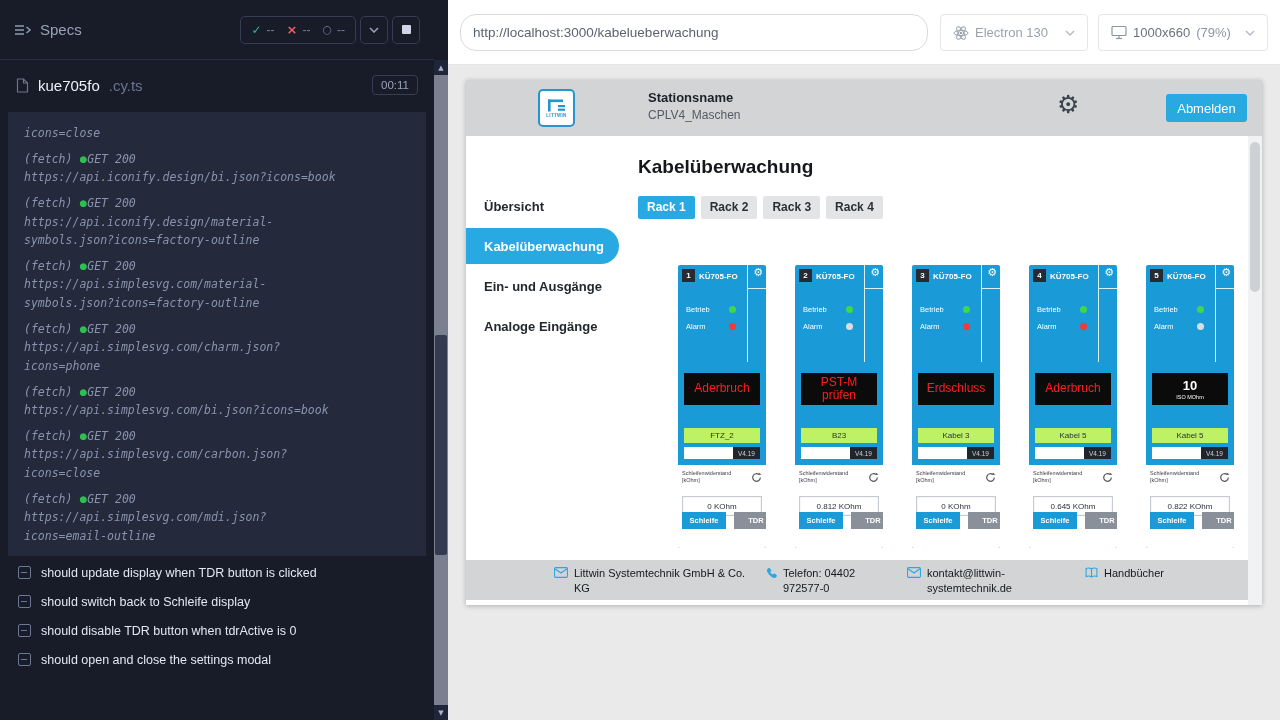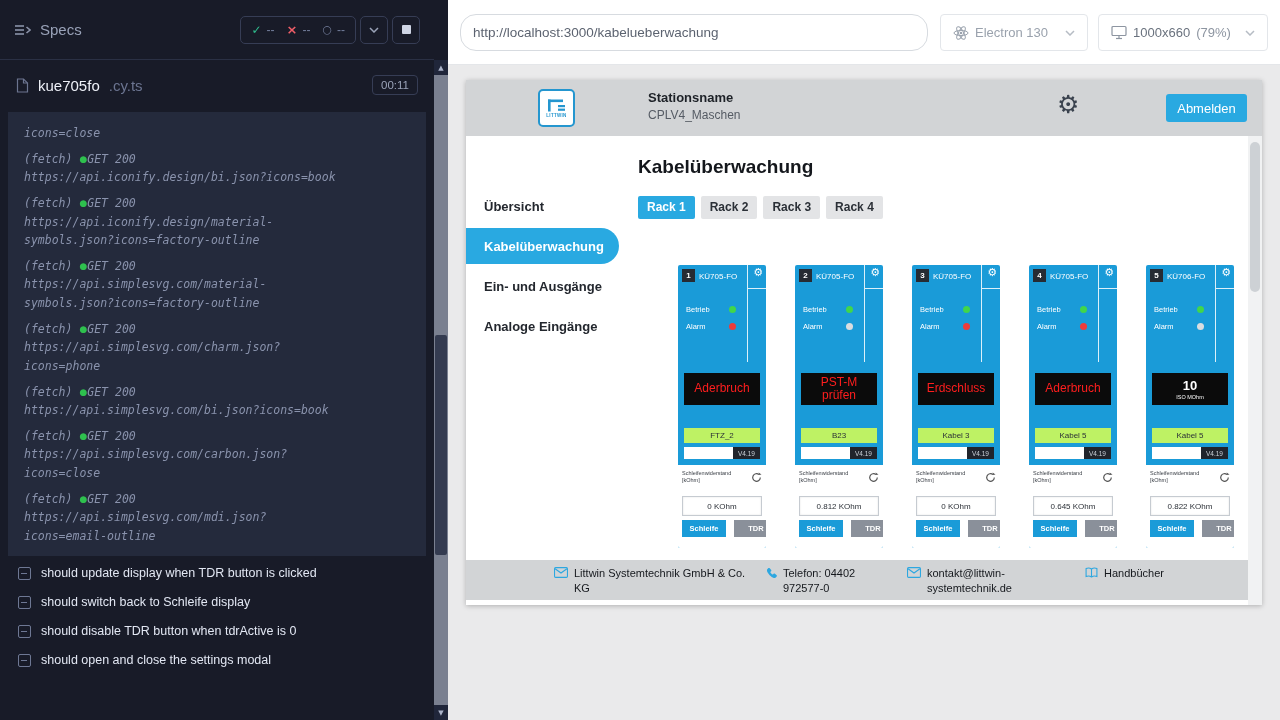--- a/index.html
+++ b/index.html
@@ -19,21 +19,21 @@
   .sq-btn{width:28px;height:28px;border:1px solid #363d55;border-radius:5px;display:flex;align-items:center;justify-content:center;color:#9aa3b8;cursor:pointer}
   .stop-square{width:9px;height:9px;background:#cfd5e4;border-radius:1px}
   .spec-row{position:absolute;left:0;top:60px;width:434px;height:50px;display:flex;align-items:center;padding:0 16px;gap:9px}
   .spec-name{color:#eef1f8;font-size:15px}
   .spec-ext{color:#6b7490;font-size:15px}
   .timer-pill{margin-left:auto;border:1px solid #363d55;border-radius:4px;padding:3px 8px;font-size:11.5px;color:#9aa3b8}
   .cy-log{position:absolute;left:8px;top:112px;width:418px;height:444px;background:#242a3c;padding:12px 80px 8px 16px;font-family:"DejaVu Sans Mono",monospace;font-size:11.5px;font-style:italic;color:#8a93ad;line-height:1.62;overflow:hidden}
   .log-entry{margin-bottom:7px;overflow-wrap:break-word;word-wrap:break-word}
   .dot-green{color:#2ec04e;font-style:normal;font-size:9px;vertical-align:1px}
   .cy-tests{position:absolute;left:18px;top:566px;width:402px}
-  .test-item{display:flex;align-items:flex-end;gap:10px;margin-bottom:15px;color:#e2e7f3;font-size:12.5px;cursor:pointer}
+  .test-item{display:flex;align-items:flex-start;gap:10px;margin-bottom:15px;color:#e2e7f3;font-size:12.5px;cursor:pointer}
   .test-ic{flex:0 0 auto;width:13px;height:13px;border:1.5px solid #6e7894;border-radius:2px;position:relative}
   .test-ic::after{content:"";position:absolute;left:2px;top:4.5px;width:6px;height:1.5px;background:#6e7894}
   .cy-scrollbar{position:absolute;right:0;top:60px;width:14px;height:660px;background:#7a8090}
   .cy-sb-arrow{position:absolute;left:0;width:14px;height:15px;background:#20263a;color:#aab2c8;font-size:7px;display:flex;align-items:center;justify-content:center}
   .cy-sb-up{top:0}.cy-sb-down{bottom:0}
   .cy-sb-thumb{position:absolute;left:1px;width:12px;top:275px;height:220px;background:#343b50;border-radius:2px}
 
   
   .browser-bar{position:absolute;left:448px;top:0;width:832px;height:65px;background:#fff;border-bottom:1px solid #e4e6e9}
   .url-box{position:absolute;left:12px;top:14px;width:468px;height:37px;border:1px solid #d7dbe0;border-radius:16px;display:flex;align-items:center;padding:0 12px;font-size:13.5px;color:#5c6370;background:#fff}
@@ -57,40 +57,40 @@
   .sidebar{position:absolute;left:0;top:56px;width:170px;height:424px;background:#fff;padding-top:48px}
   .nav-item{height:36px;margin:4px 0;display:flex;align-items:center;padding-left:18px;font-size:13px;font-weight:bold;color:#23272e;cursor:pointer}
   .nav-item.active{width:153px;background:#29a9e1;color:#fff;border-radius:0 20px 20px 0}
   .page-title{position:absolute;left:172px;top:76px;font-size:19px;font-weight:600;color:#14171c}
   .racks{position:absolute;left:172px;top:116px;display:flex;gap:6px}
   .rack{height:23px;line-height:23px;padding:0 9px;font-size:12px;font-weight:bold;background:#e3e4e6;color:#2b3037;border-radius:2px;cursor:pointer}
   .rack.active{background:#29a9e1;color:#fff}
   .cards{position:absolute;left:212px;top:185px;display:flex;gap:29px}
   .card{position:relative;width:88px;height:283px;background:#1a9bd8;border-radius:2px;overflow:hidden}
   .c-num{position:absolute;left:4px;top:4px;width:13px;height:13px;background:#262b33;color:#fff;font-size:8px;font-weight:bold;display:flex;align-items:center;justify-content:center}
-  .c-model{position:absolute;left:21px;top:7px;font-size:8px;font-weight:normal;color:#fff;white-space:nowrap}
+  .c-model{position:absolute;left:21px;top:7px;font-size:8px;font-weight:bold;color:#fff;white-space:nowrap}
   .c-gear{position:absolute;right:3px;top:1px;font-size:11px;color:#fff;cursor:pointer}
   .c-vline{position:absolute;right:18px;top:0;width:1px;height:97px;background:rgba(255,255,255,.85)}
   .c-hline{position:absolute;right:0;top:23px;width:18px;height:1px;background:rgba(255,255,255,.85)}
   .c-led{position:absolute;left:8px;display:flex;align-items:center;justify-content:space-between;width:50px;font-size:7.5px;color:#fff}
   .c-led1{top:40px}.c-led2{top:57px}
   .led-dot{width:7px;height:7px;border-radius:50%}
   .led-green{background:#41d64b}.led-red{background:#ee3b3b}.led-off{background:#d9dde0}
   .c-status{position:absolute;left:6px;top:108px;width:76px;height:32px;background:#0b0b0b;display:flex;flex-direction:column;align-items:center;justify-content:center;text-align:center;padding:2px}
   .st-err{color:#ff1e1e;font-size:12px;font-weight:normal;line-height:1.1}
   .st-val{color:#fff;font-size:13px;font-weight:bold;line-height:1}
   .st-sub{color:#fff;font-size:5.5px;margin-top:2px}
   .c-name{position:absolute;left:6px;top:163px;width:76px;height:15px;background:#bef264;display:flex;align-items:center;justify-content:center;font-size:8px;color:#2b3037}
   .c-wbox{position:absolute;left:6px;top:182px;width:50px;height:12px;background:#fff}
   .c-ver{position:absolute;right:6px;top:182px;width:27px;height:12px;background:#20242c;color:#ccd2da;font-size:6.5px;display:flex;align-items:center;justify-content:center}
   .c-meas{position:absolute;left:0;top:200px;width:88px;height:83px;background:#fff}
   .c-meas-label{position:absolute;left:4px;top:5px;width:62px;font-size:5.5px;color:#3c4148;line-height:1.3}
   .c-refresh{position:absolute;right:4px;top:7px;cursor:pointer}
   .c-value{position:absolute;left:4px;top:31px;width:80px;height:20px;background:#fff;border:1px solid #c6cbd1;box-shadow:inset 0 0 2px rgba(0,0,0,.12);display:flex;align-items:center;justify-content:center;font-size:8px;color:#2b3037}
-  .c-btns{position:absolute;left:4px;bottom:11px;width:96px;height:17px;display:flex;gap:8px}
+  .c-btns{position:absolute;left:4px;bottom:19px;width:96px;height:17px;display:flex;gap:8px}
   .c-btn{flex:1;display:flex;align-items:center;justify-content:center;font-size:7.5px;font-weight:bold;color:#fff;cursor:pointer}
   .btn-schleife{background:#1a9bd8}
   .btn-tdr{background:#8a909a}
   .app-footer{position:absolute;left:0;top:480px;width:782px;height:40px;background:#d2d4d6}
   .f-item{position:absolute;top:6px;display:flex;gap:6px;font-size:11px;color:#15181d;line-height:1.35}
   .f-icon{color:#2da7e0;flex:0 0 auto;margin-top:1px}
   .f1{left:88px;width:200px}
   .f2{left:299px;width:122px}
   .f3{left:441px;width:112px}
   .f4{left:619px}

